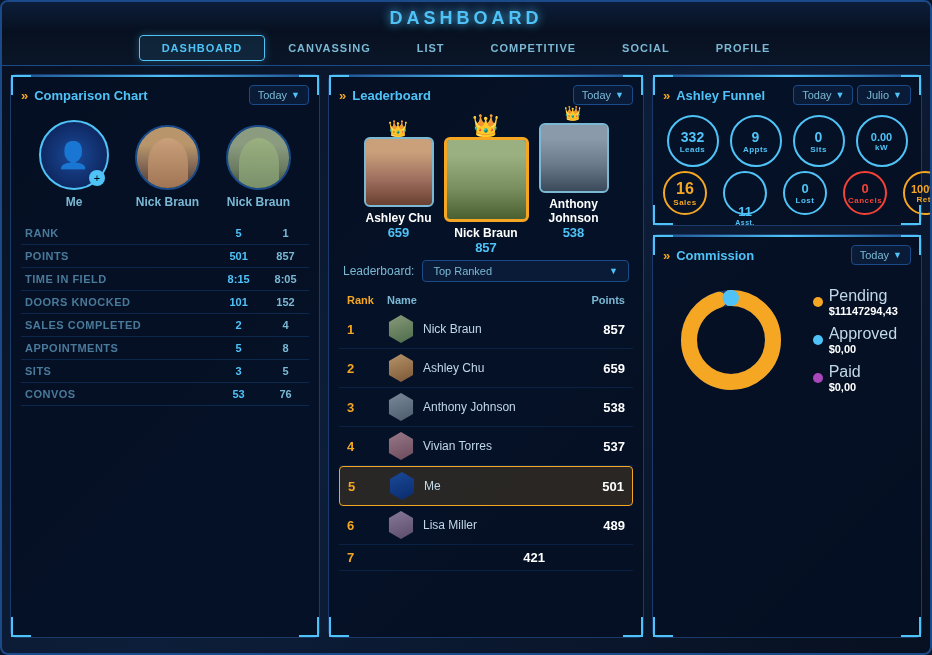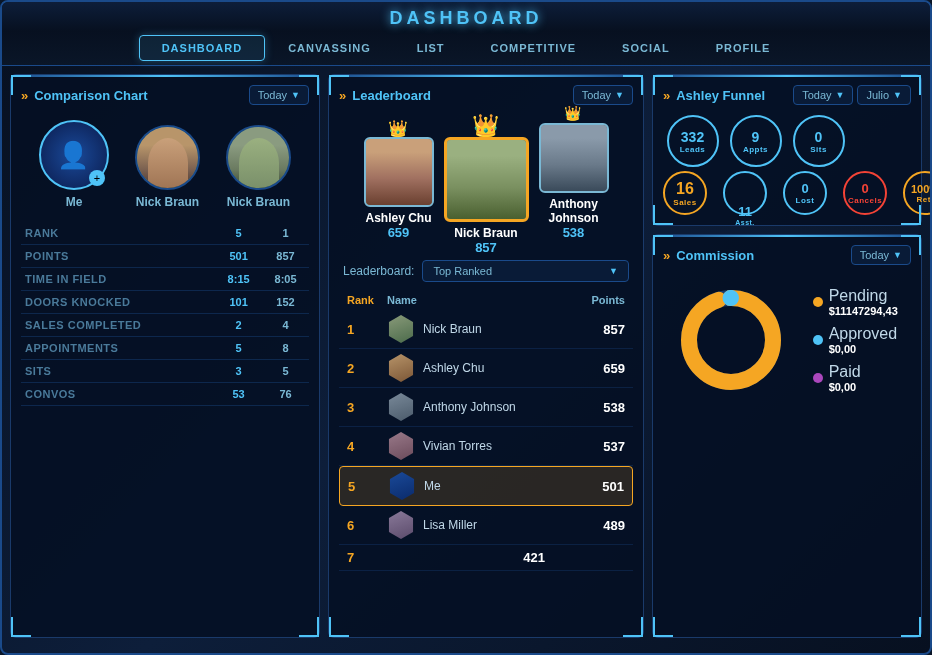--- a/index.html
+++ b/index.html
@@ -721,20 +721,26 @@
               <span class="funnel-cell-val">9</span>
               <span class="funnel-cell-lbl">Appts</span>
             </div>
           </div>
           <div style="display:flex;flex-direction:column;align-items:center;">
             <div class="funnel-cell cell-blue">
               <span class="funnel-cell-val">0</span>
               <span class="funnel-cell-lbl">Sits</span>
             </div>
           </div>
+          <div style="display:flex;flex-direction:column;align-items:center;">
+            <div class="funnel-cell cell-blue">
+              <span class="funnel-cell-val" style="font-size:11px;">0.00</span>
+              <span class="funnel-cell-lbl">kW</span>
+            </div>
+          </div>
         </div>
 
         <div style="display:grid;grid-template-columns:1fr 1fr 1fr 1fr 1fr;gap:16px;">
           <div style="display:flex;flex-direction:column;align-items:center;">
             <div class="funnel-cell cell-orange" style="width:44px;height:44px;">
               <span class="funnel-cell-val" style="font-size:16px;">16</span>
               <span class="funnel-cell-lbl">Sales</span>
             </div>
           </div>
           <div style="display:flex;flex-direction:column;align-items:center;">

